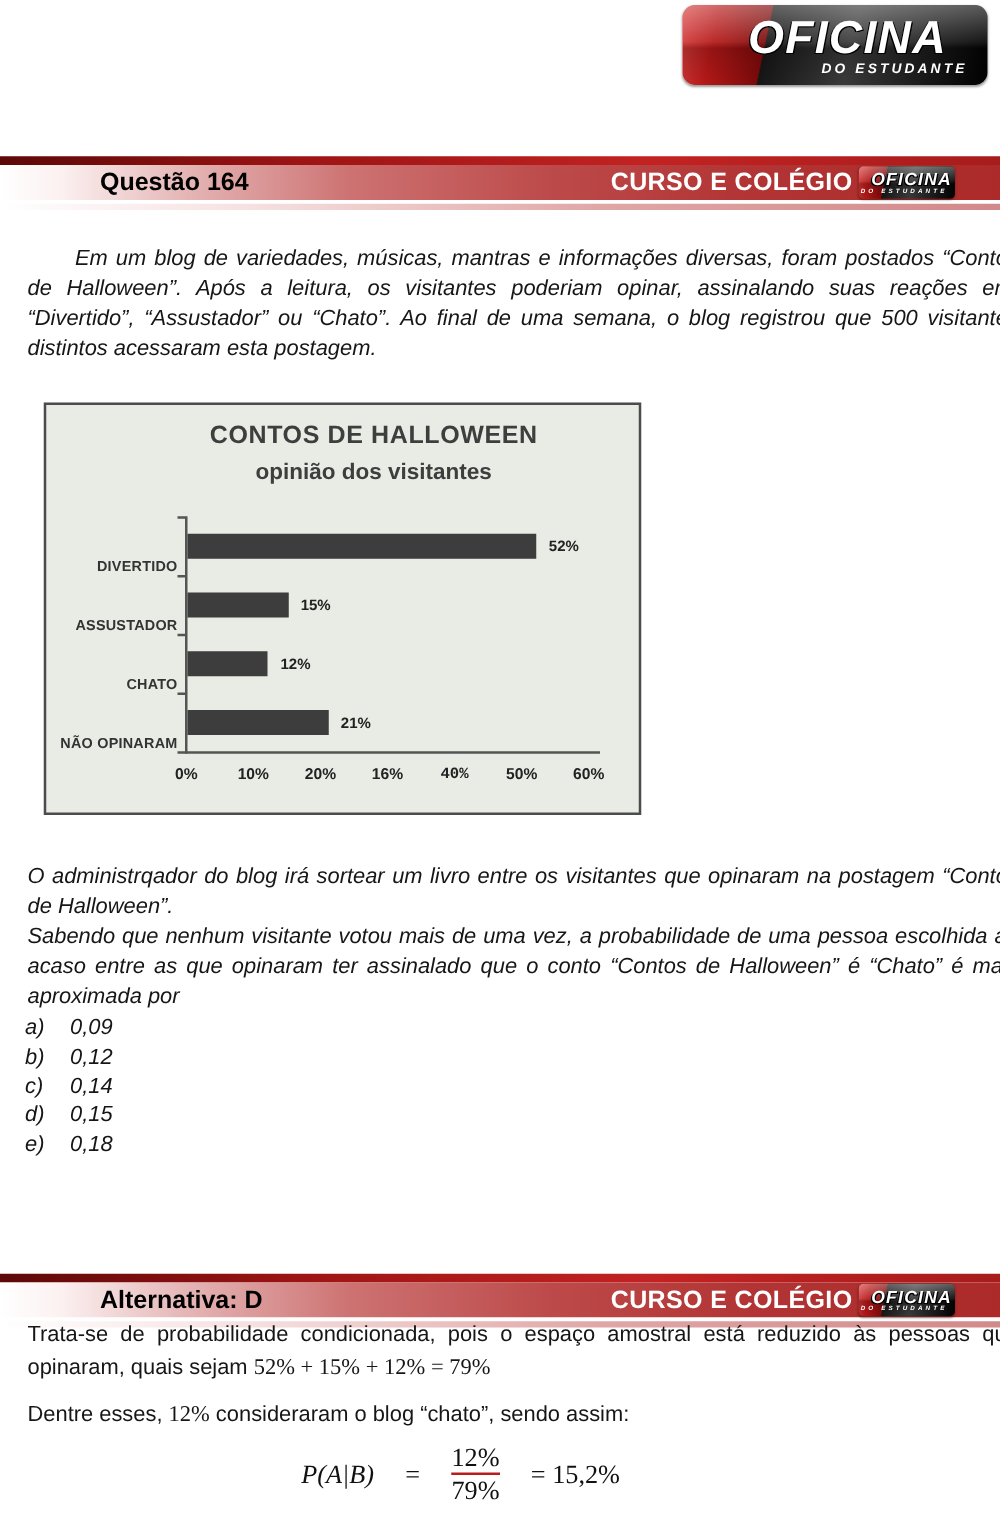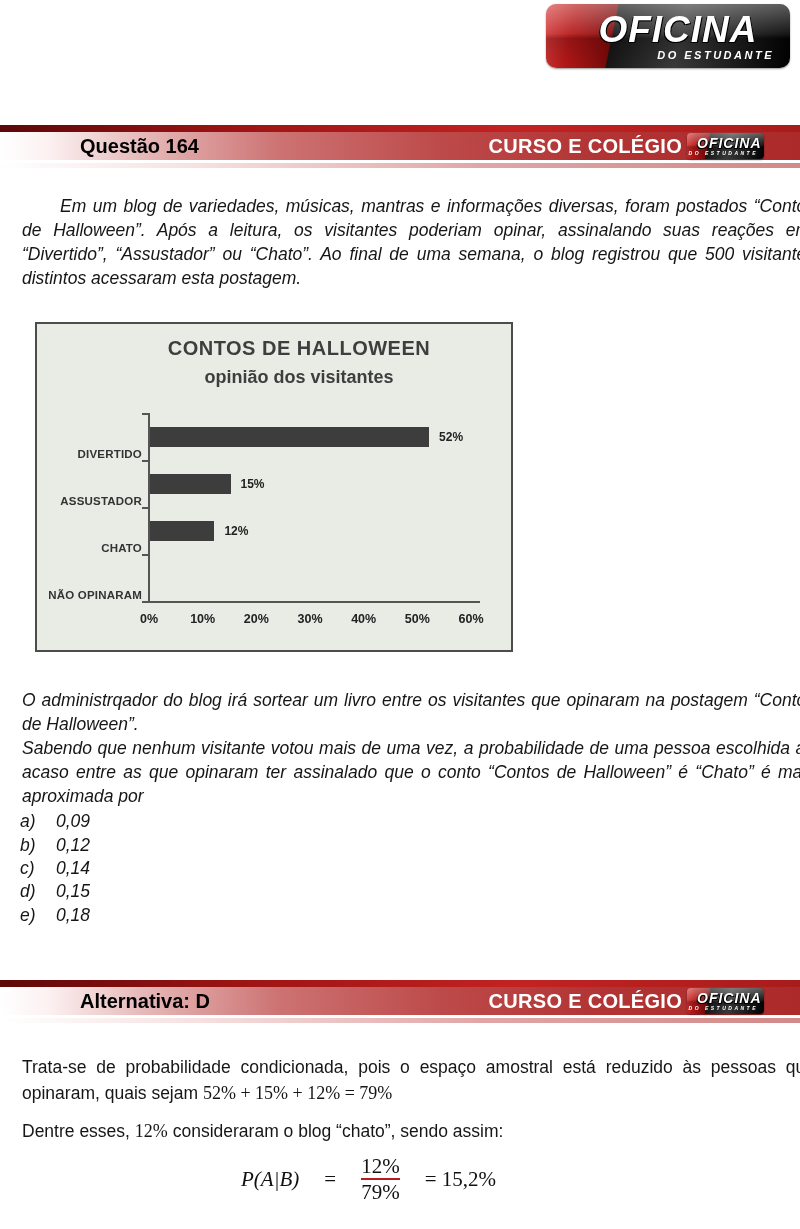--- a/index.html
+++ b/index.html
@@ -30,21 +30,21 @@
         background:linear-gradient(to right,#5e0808,#9d1414 30%,#c32222 65%,#a81c1c 100%);}
   .header .bar{height:28px;display:flex;align-items:center;
         background:linear-gradient(to right,#ffffff 0%,#fcf1f1 6%,#e6b8b8 18%,#cd7272 35%,#bd4a4a 55%,#b23434 75%,#ac2a2a 100%);}
   .header .gap{height:3px;background:#fff;}
   .header .strip-bottom{height:5px;
         background:linear-gradient(to right,#ffffff 0%,#f6e0e0 25%,#e0a6a6 60%,#d28989 100%);}
   .header .title{font-weight:bold;font-size:20px;color:#000;margin-left:80px;}
   .header .right-text{margin-left:auto;font-weight:bold;font-size:20px;color:#fff;letter-spacing:.3px;margin-right:5px;}
   .header .logo-small{margin-right:36px;}
   .header-question{top:125px;}
-  .header-answer{top:980px;}
+  .header-answer{top:1019px;}
 
   
   .para{position:absolute;left:22px;right:22px;font-style:italic;font-size:17.5px;
         line-height:24px;text-align:justify;}
   .p-intro{top:176px;text-indent:38px;}
   .p-chart-intro{top:291px;text-align:left;}
   .p-after1{top:670px;}
   .p-after2{top:718px;}
 
   .options{position:absolute;left:20px;top:810px;font-style:italic;font-size:17.5px;}
@@ -65,21 +65,21 @@
   .bar-area{position:relative;width:322px;flex:none;display:flex;align-items:center;height:100%;}
   .bar{height:20px;background:#3d3d3d;flex:none;}
   .val{margin-left:10px;font-weight:bold;font-size:12px;color:#222;white-space:nowrap;}
   .y-axis{position:absolute;left:111px;top:89px;width:2px;height:190px;background:#555;}
   .ytick{position:absolute;left:105px;width:6px;height:2px;background:#555;}
   .x-axis{position:absolute;left:111px;top:277px;width:332px;height:2px;background:#555;}
   .xticks{position:absolute;left:112px;top:288px;width:322px;height:16px;}
   .xtick{position:absolute;transform:translateX(-50%);font-weight:bold;font-size:12.5px;color:#222;}
   .xtick:nth-child(1){left:0;} .xtick:nth-child(2){left:16.667%;}
   .xtick:nth-child(3){left:33.333%;} .xtick:nth-child(4){left:50%;}
-  .xtick:nth-child(5){left:66.667%;} .xtick:nth-child(6){left:83.333%;}
+  .xtick:nth-child(5){left:66.667%;font-family:Liberation Mono, monospace;} .xtick:nth-child(6){left:83.333%;}
   .xtick:nth-child(7){left:100%;}
 
   
   .sol{position:absolute;left:22px;right:22px;font-size:17.5px;line-height:26px;text-align:justify;}
   .sol-1{top:1036px;}
   .sol-2{top:1100px;}
   .math{font-family:"Liberation Serif",serif;font-size:18px;}
   .formula{position:absolute;left:0;width:737px;top:1154px;display:flex;
         justify-content:center;align-items:center;gap:25px;
         font-family:"Liberation Serif",serif;font-size:21px;color:#111;}
@@ -141,29 +141,33 @@
       </div>
       <div class="crow">
         <span class="cat">CHATO</span>
         <span class="bar-area">
             <span class="bar" style="width: 20%; background: rgb(61, 61, 61);"></span>
             <span class="val">12%</span>
           </span>
       </div>
       <div class="crow">
         <span class="cat">NÃO OPINARAM</span>
+        <span class="bar-area">
+            <span class="bar" style="width: 35%; background: rgb(61, 61, 61);"></span>
+            <span class="val">21%</span>
+          </span>
       </div>
     </div>
 
     <div class="x-axis"></div>
     <div class="xticks">
       <span class="xtick">0%</span>
       <span class="xtick">10%</span>
       <span class="xtick">20%</span>
-      <span class="xtick">30%</span>
+      <span class="xtick">16%</span>
       <span class="xtick">40%</span>
       <span class="xtick">50%</span>
       <span class="xtick">60%</span>
     </div>
   </div>
 
   <p class="para p-after1">O administrqador do blog irá sortear um livro entre os visitantes que opinaram na postagem “Contos de Halloween”.</p>
   <p class="para p-after2">Sabendo que nenhum visitante votou mais de uma vez, a probabilidade de uma pessoa escolhida ao acaso entre as que opinaram ter assinalado que o conto “Contos de Halloween” é “Chato” é mais aproximada por</p>
 
   <div class="options">

